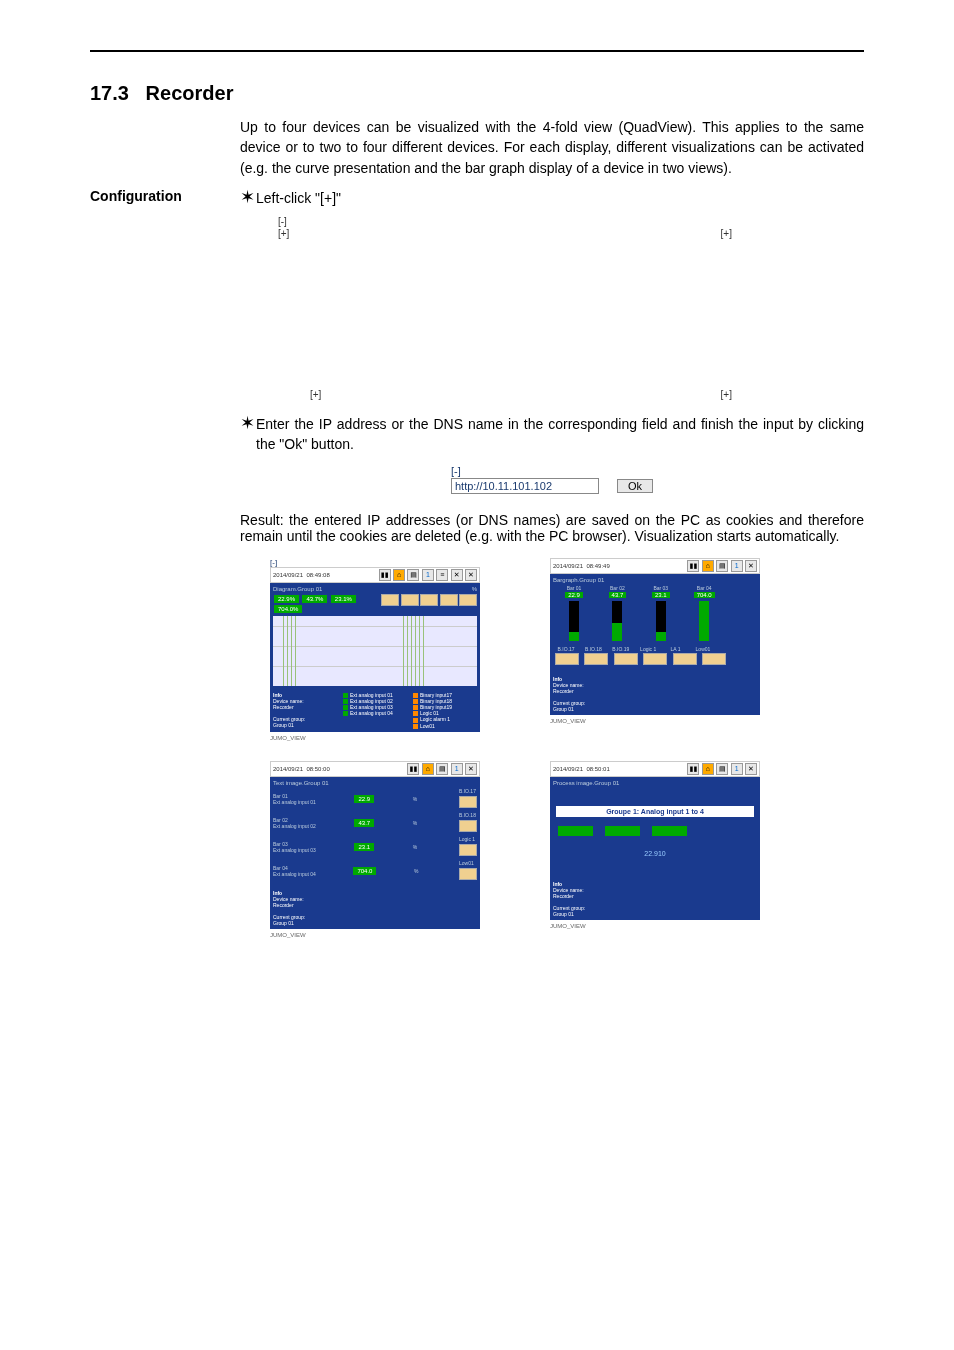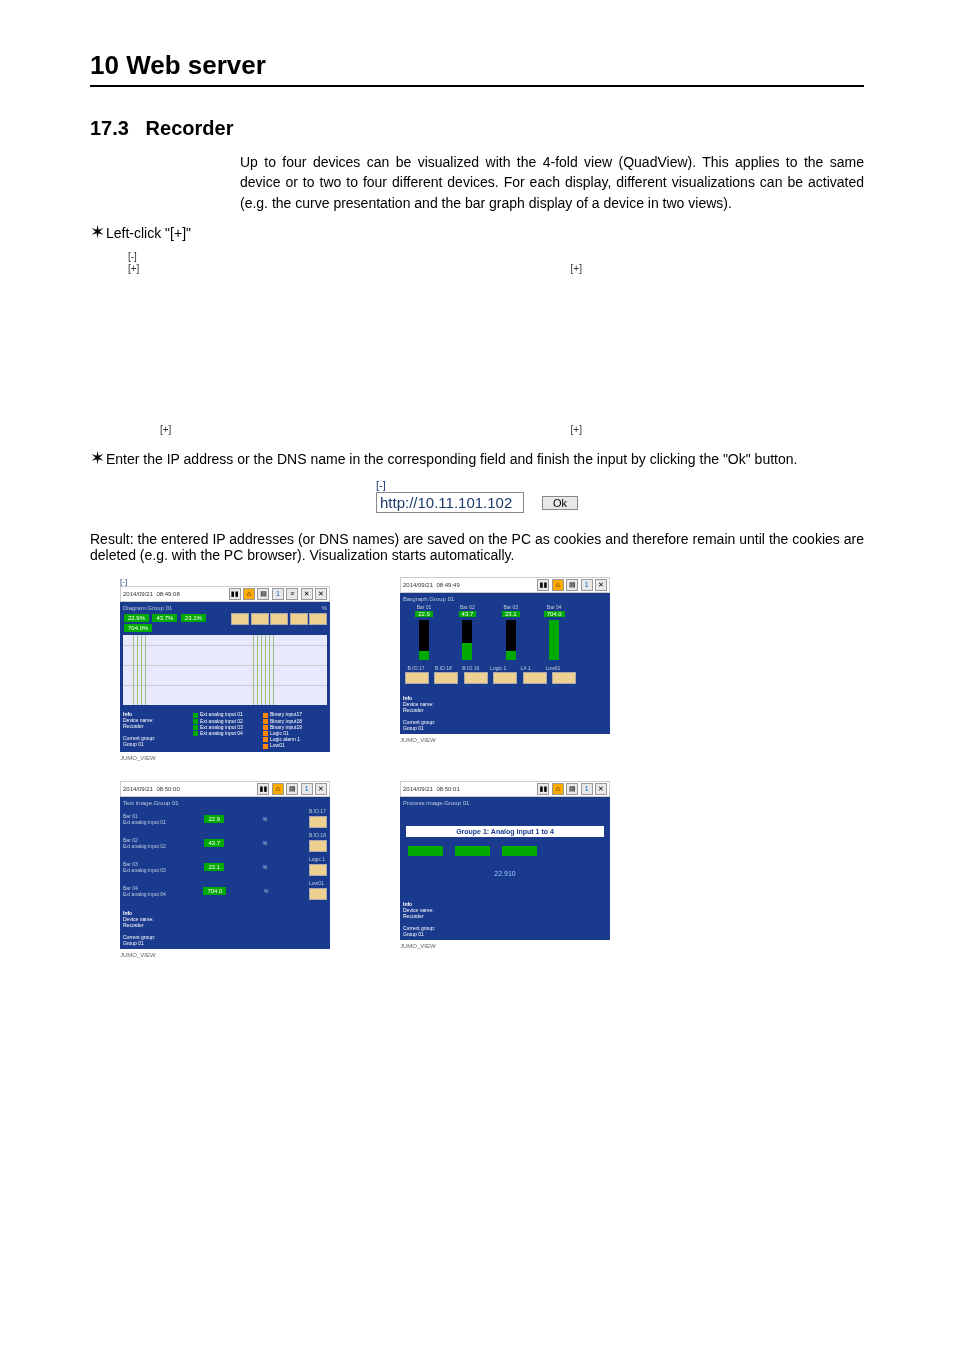--- a/index.html
+++ b/index.html
@@ -121,21 +121,21 @@
     margin-bottom: 1px;
   }
   .ip-controls {
     display: flex;
     align-items: center;
   }
   .ip-input {
     border: 1px solid #888;
     background: #fff;
     width: 140px;
-    font-size: 15px;
+    font-size: 11px;
     padding: 1px 3px;
     color: #1a3a6e;
     font-family: Arial, sans-serif;
   }
   .ok-btn {
     border: 1px solid #888;
     background: #e8e8e8;
     font-size: 11px;
     padding: 0 10px;
     margin-left: 18px;
@@ -194,33 +194,33 @@
   .process-area .white-band { position:absolute; top:18px; left:6px; right:6px; background:#fff; color:#1a3a8e; font-size:7px; text-align:center; padding:2px 0; font-weight:bold;}
   .process-area .green-band { position:absolute; top:38px; left:8px; width:35px; height:10px; background:#0a0;}
   .process-area .green-band2 { position:absolute; top:38px; left:55px; width:35px; height:10px; background:#0a0;}
   .process-area .green-band3 { position:absolute; top:38px; left:102px; width:35px; height:10px; background:#0a0;}
   .process-area .center-txt { position:absolute; top:62px; left:0; right:0; text-align:center; font-size:7px; color:#9cf;}
 </style>
 </head>
 <body>
 
 <div class="page">
-  <h1 class="chap-title">10 Web server</h1>
   <hr class="chap-rule">
 
   <div class="sec-title">
     <span>17.3</span>&nbsp;&nbsp;
     <span>Recorder</span>
   </div>
 
   <div class="content-block">
     <p>Up to four devices can be visualized with the 4-fold view (QuadView). This applies to the same device or to two to four different devices. For each display, different visualizations can be activated (e.g. the curve presentation and the bar graph display of a device in two views).</p>
   </div>
 
   <div class="config-row">
+    <div class="config-label">Configuration</div>
     <div class="config-body">
       <div class="bullet-star">
         <div class="star">✶</div>
         <div class="txt">Left-click "[+]"</div>
       </div>
 
       <div class="quad-grid">
         <div class="quad-cell">
           <span class="minus">[-]</span>
           <span class="plus-top">[+]</span>

